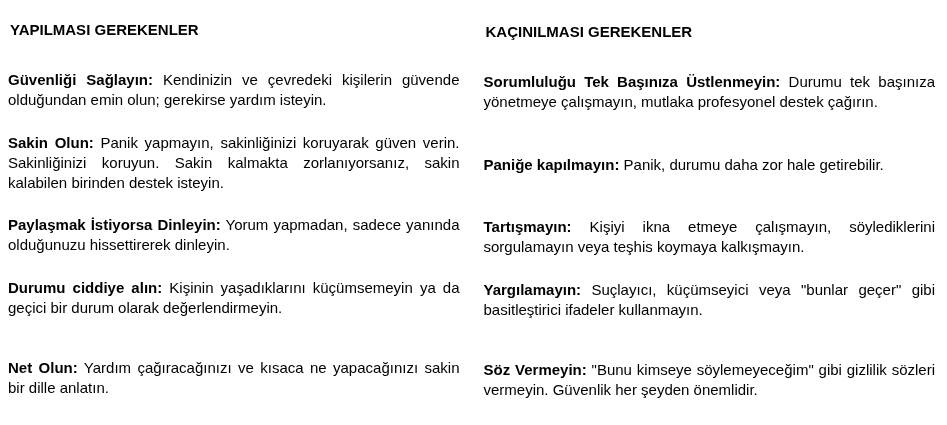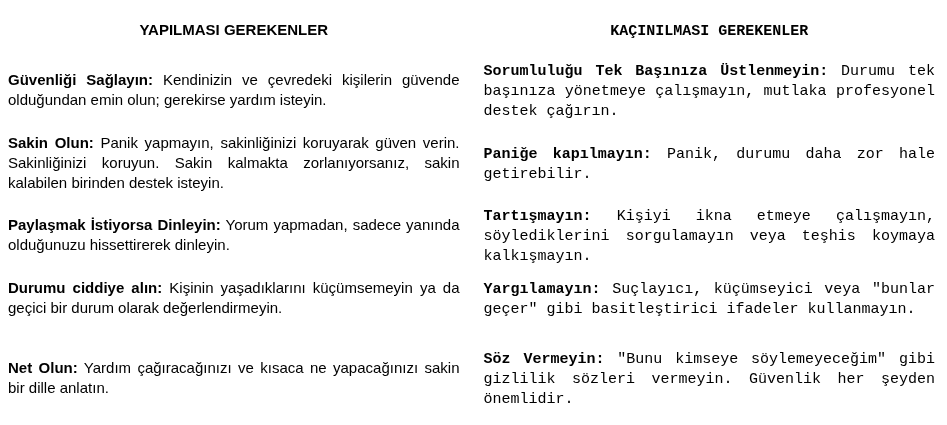--- a/index.html
+++ b/index.html
@@ -25,28 +25,28 @@
   .row-3 { height: 60px; }
   .row-4 { height: 66px; }
   .row-5 { height: 94px; justify-content: flex-end; }
   .cell {
     box-sizing: border-box;
     flex: 0 0 50%;
     display: flex;
     align-items: center;
   }
   .cell-left  { padding: 0 14px 0 8px; }
-  .cell-right { padding: 4px 12px 0 10px; font-family: Liberation Mono, monospace; }
+  .cell-right { padding: 4px 12px 0 10px; }
   .col-header {
     width: 100%;
-    margin: 12px;
+    margin: 2px;
     font-size: 15px;
     line-height: 20px;
     font-weight: bold;
-    text-align: center;
+    text-align: left;
   }
   .para {
     width: 100%;
     margin: 0;
     font-size: 15px;
     line-height: 20px;
     text-align: justify;
   }
   .term {
     font-weight: bold;

